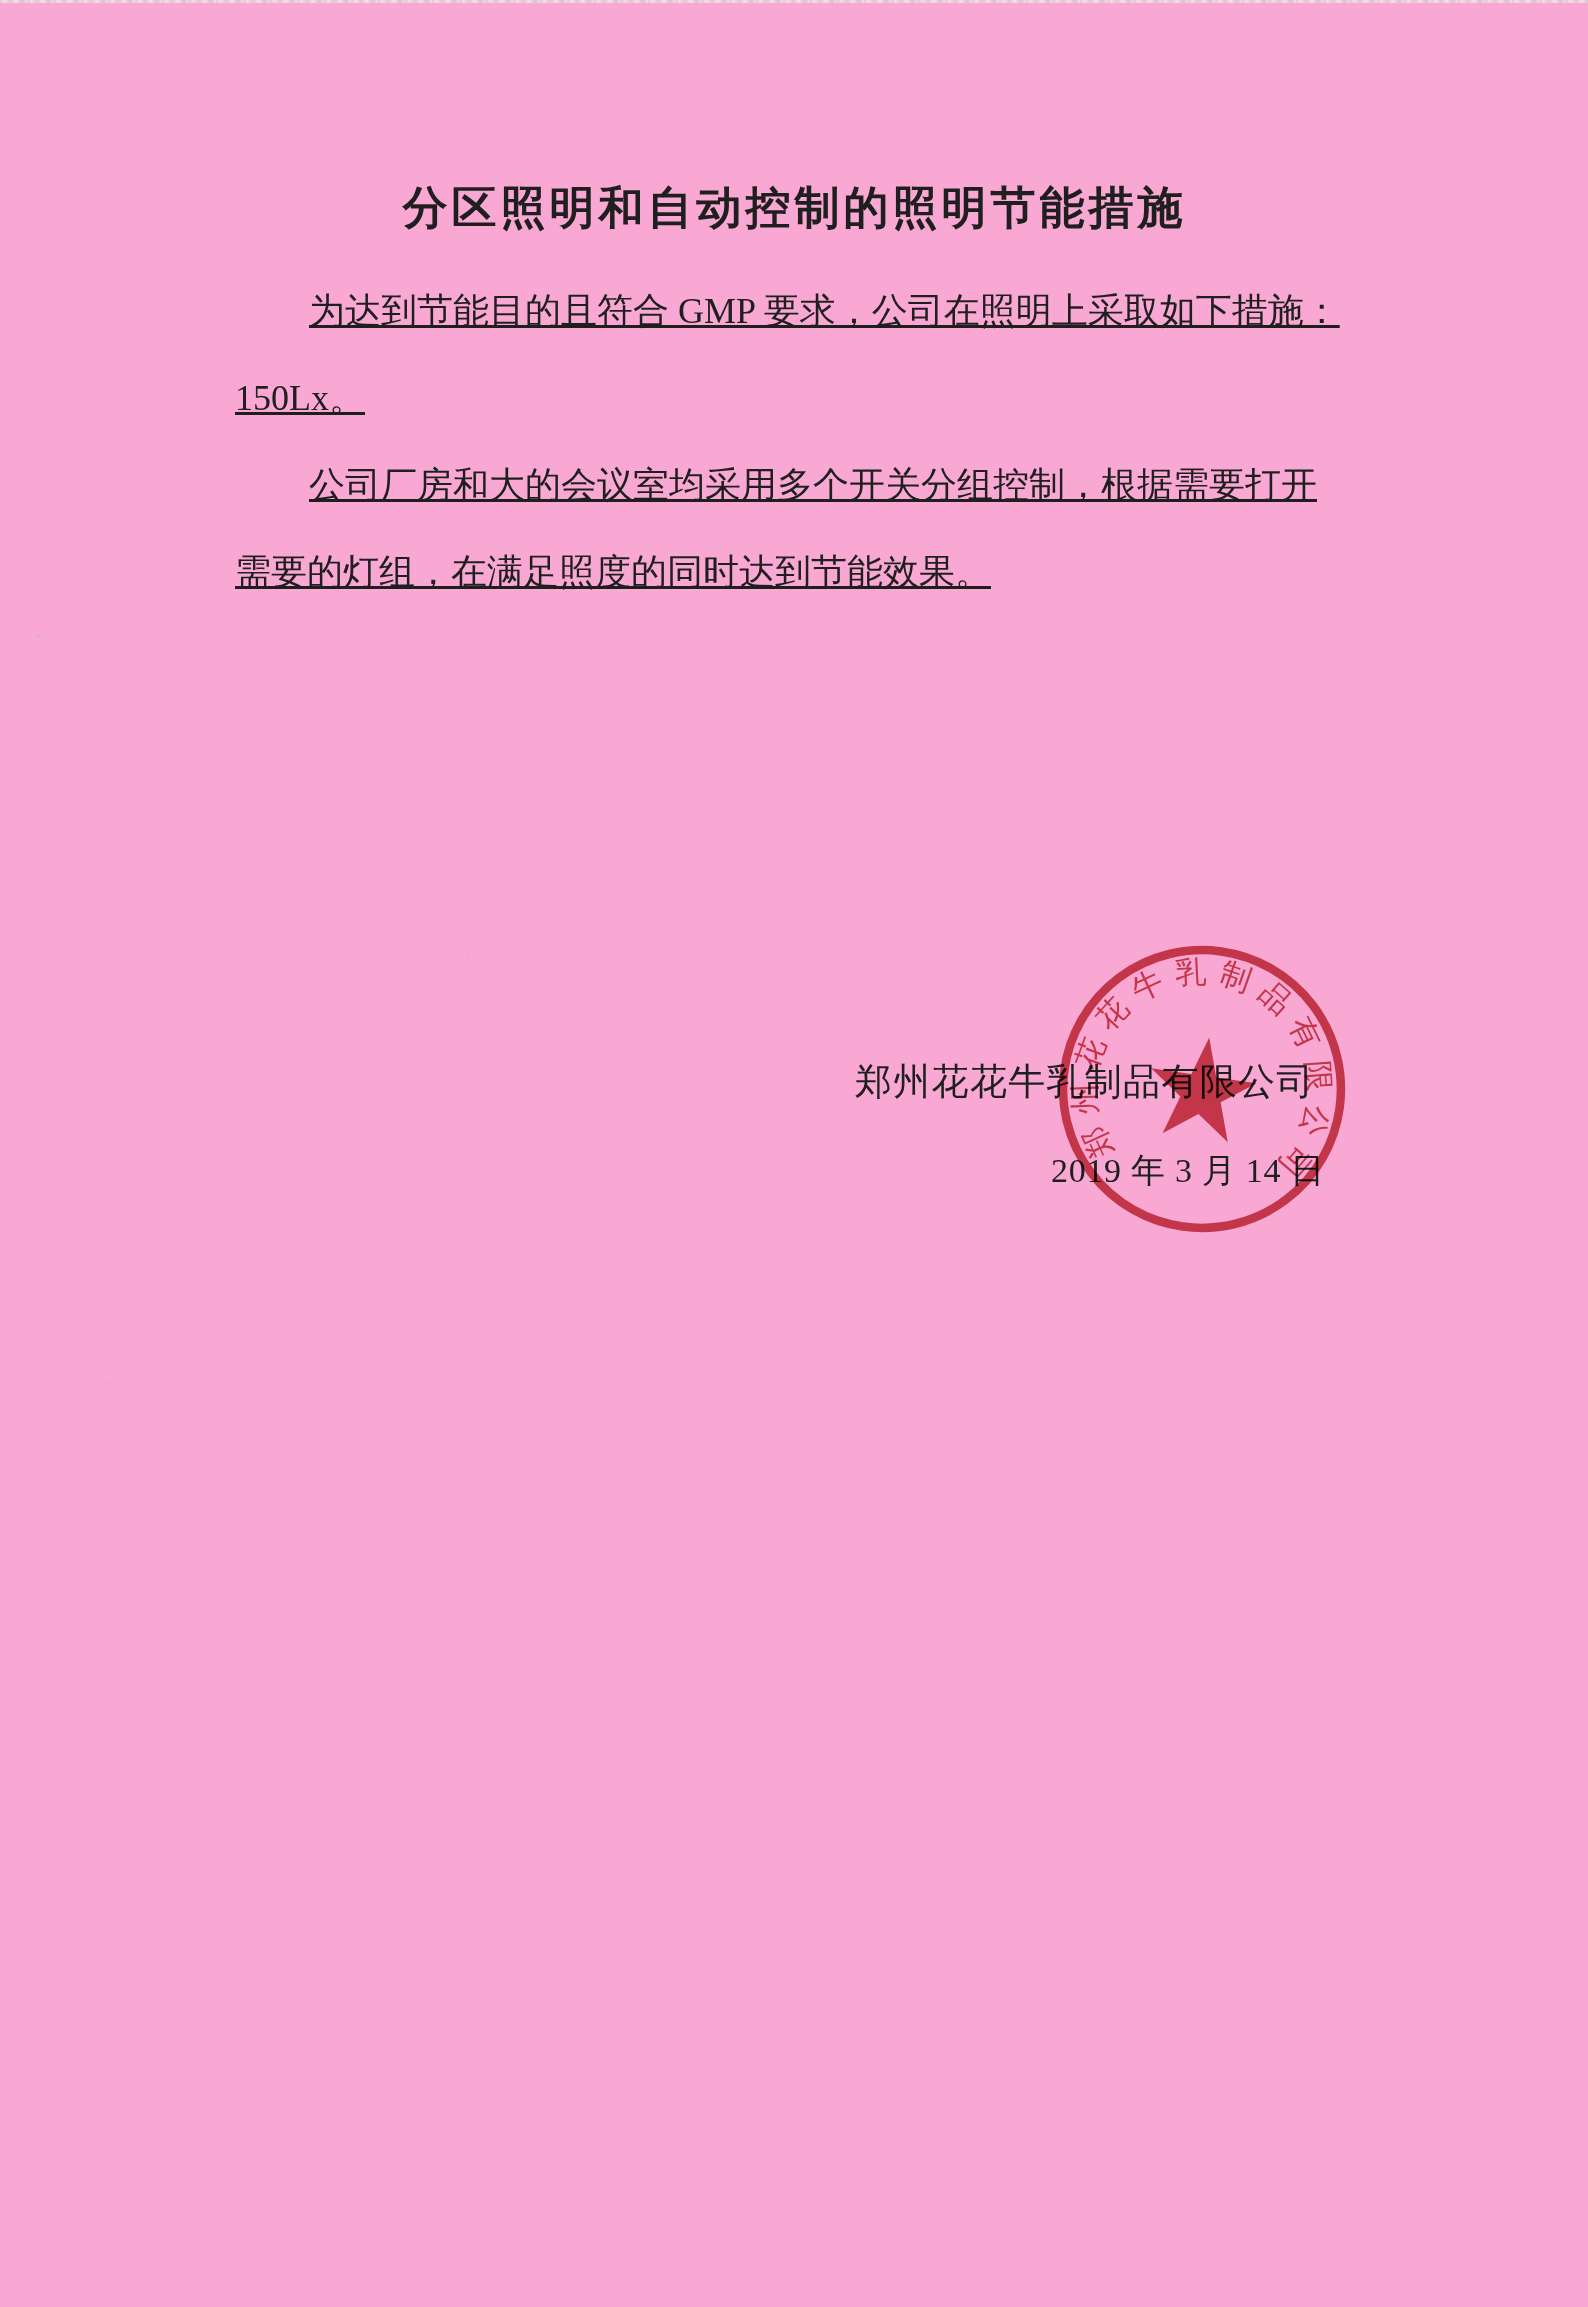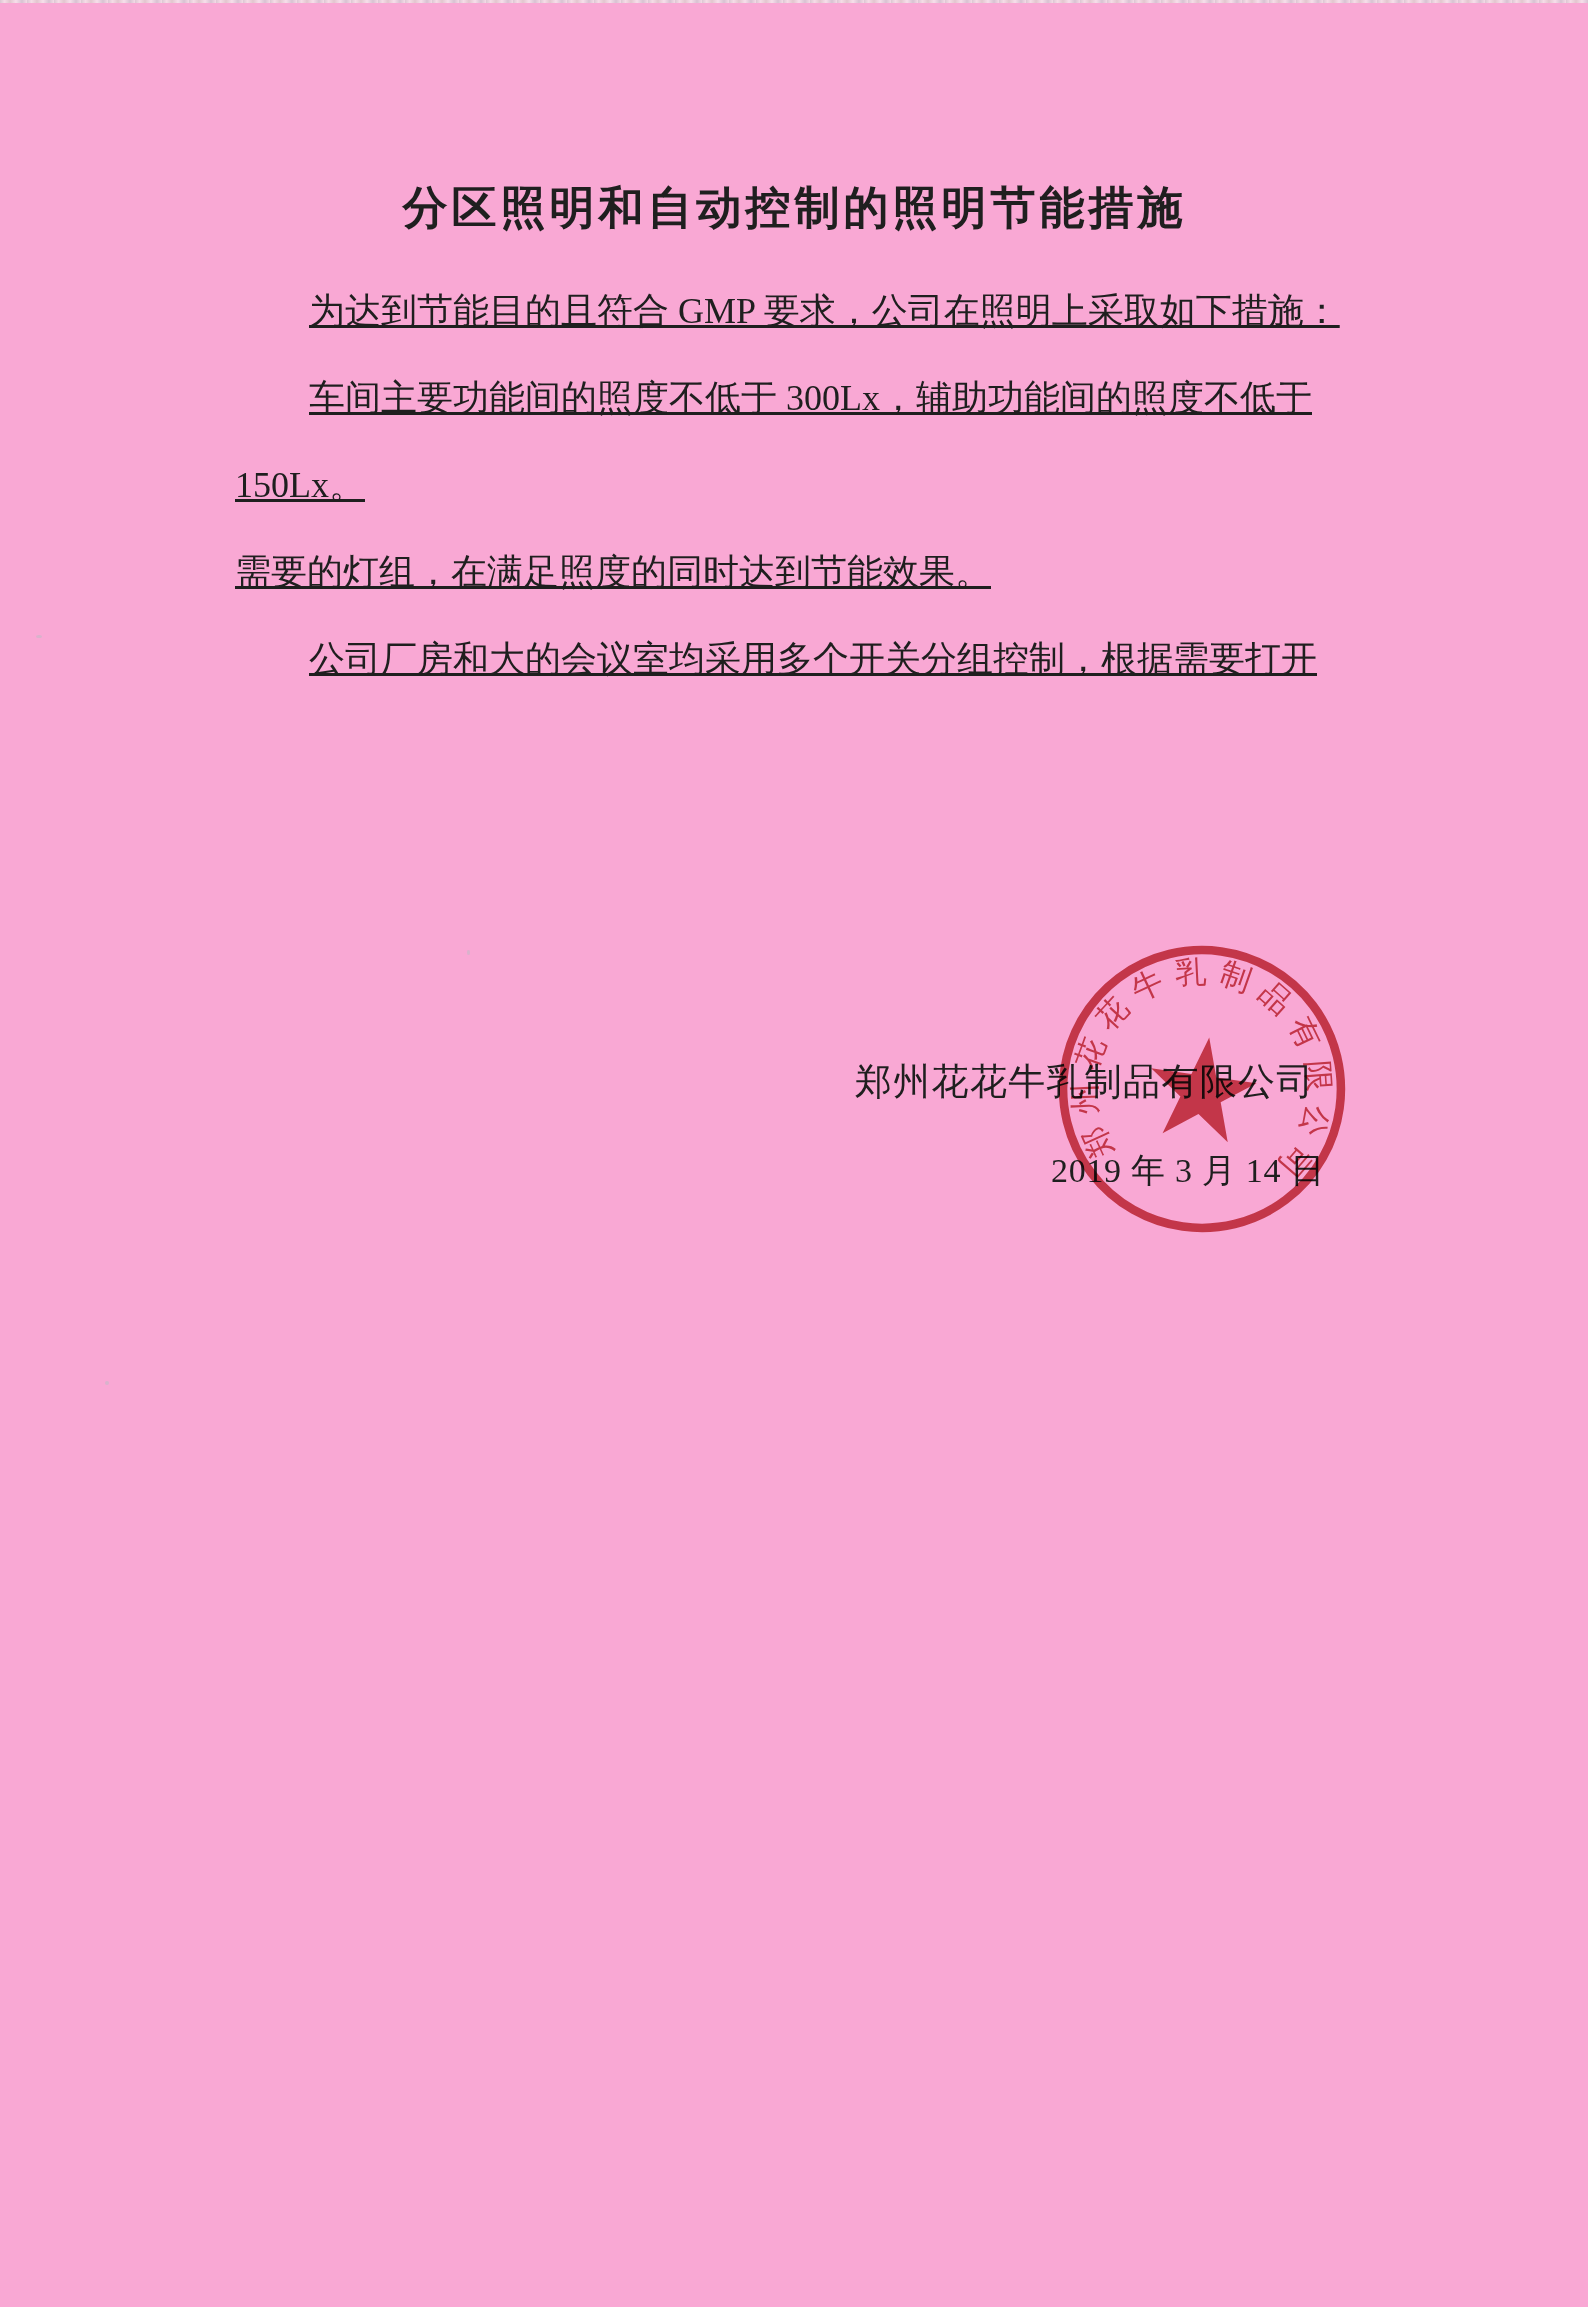--- a/index.html
+++ b/index.html
@@ -88,24 +88,23 @@
 <body>
 
 <div class="page">
 
   <div class="scan-edge-top"></div>
 
   <div class="doc-title">分区照明和自动控制的照明节能措施</div>
 
   <div class="body-block">
     <div class="body-line indent">为达到节能目的且符合 GMP 要求，公司在照明上采取如下措施：</div>
-    <div class="body-line indent">车间主要功能间的照度不低于 300Lx，辅助功能间的照度不低于</div>
     <div class="body-line">150Lx。</div>
+    <div class="body-line indent">公司厂房和大的会议室均采用多个开关分组控制，根据需要打开</div>
     <div class="body-line">需要的灯组，在满足照度的同时达到节能效果。</div>
-    <div class="body-line indent">公司厂房和大的会议室均采用多个开关分组控制，根据需要打开</div>
   </div>
 
   <div class="company-line">郑州花花牛乳制品有限公司</div>
 
   <div class="date-line">2019 年 3 月 14 日</div>
 
   <svg class="stamp" viewBox="-240 -240 480 480" xmlns="http://www.w3.org/2000/svg">
     <g>
       <circle cx="0" cy="0" r="211" fill="none" stroke="#c13a41" stroke-width="13"></circle>
       <path id="sealArc" d="M -114.55,114.55 A 162,162 0 1 1 114.55,114.55" fill="none"></path>

